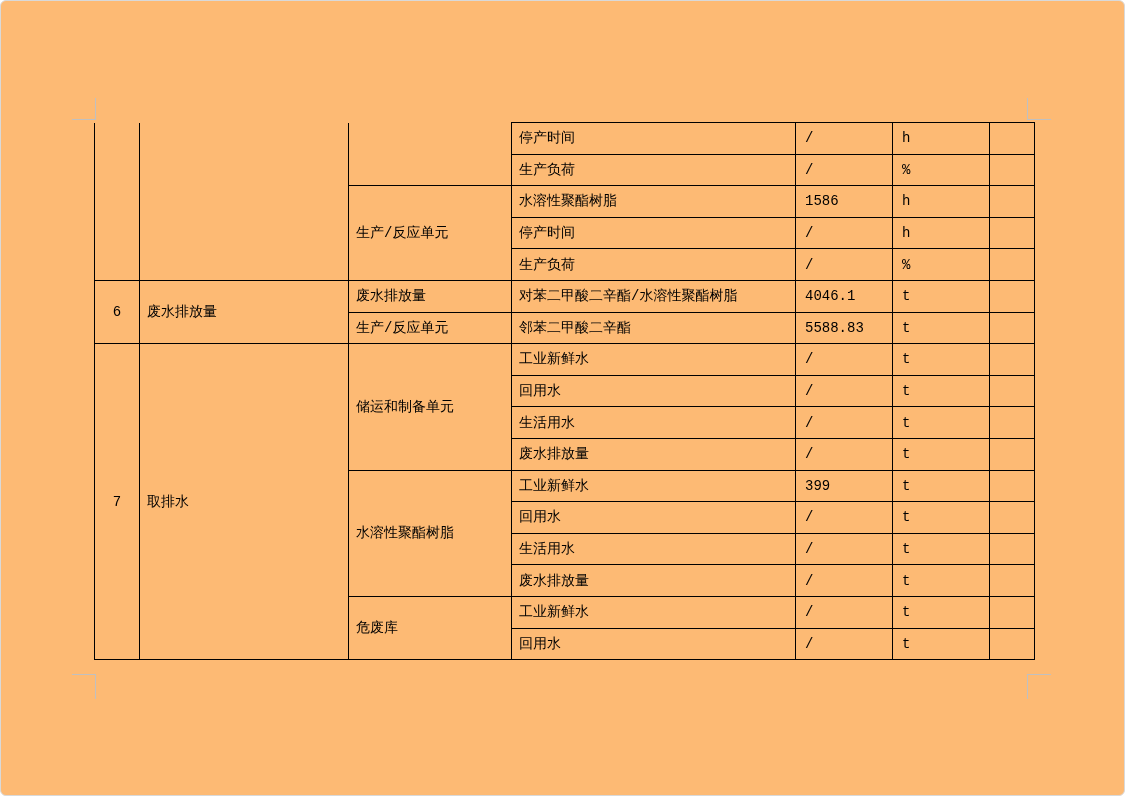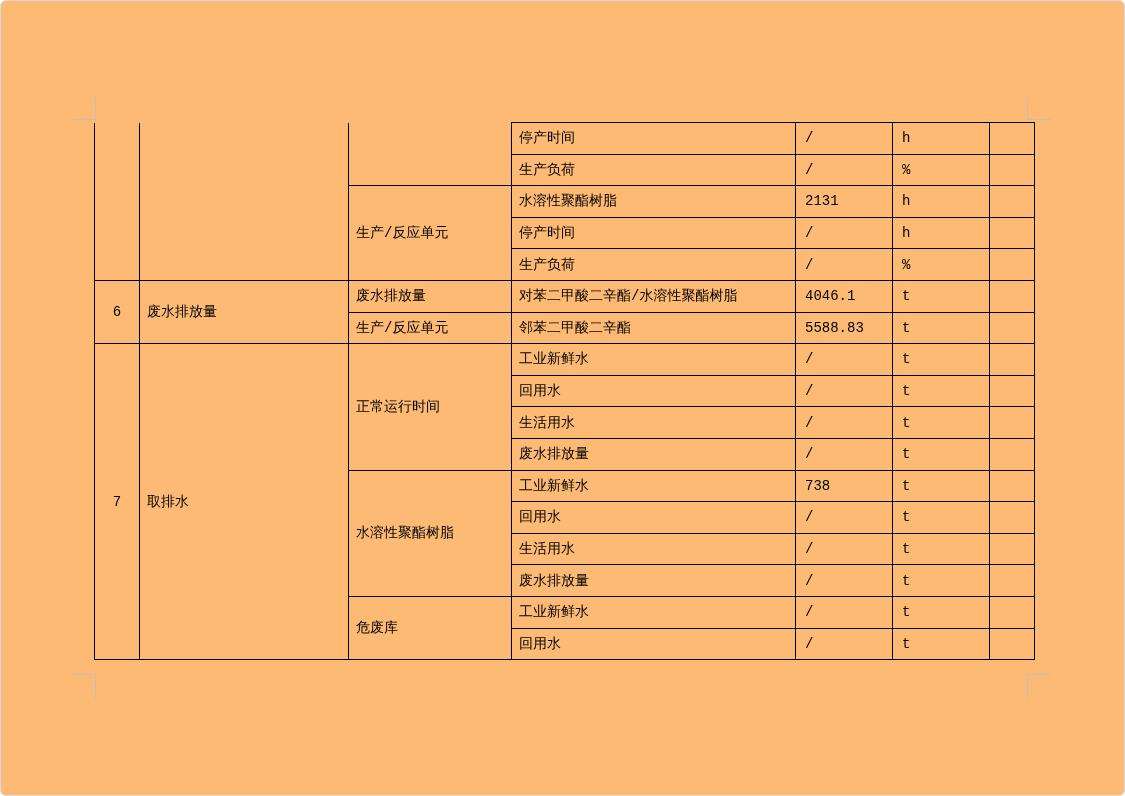--- a/index.html
+++ b/index.html
@@ -85,21 +85,21 @@
       </tr>
       <tr>
         <td>生产负荷</td>
         <td class="val">/</td>
         <td class="mu">%</td>
         <td class="blank"></td>
       </tr>
       <tr>
         <td rowspan="3">生产/反应单元</td>
         <td>水溶性聚酯树脂</td>
-        <td class="val">2131</td>
+        <td class="val">1586</td>
         <td class="mu">h</td>
         <td class="blank"></td>
       </tr>
       <tr>
         <td>停产时间</td>
         <td class="val">/</td>
         <td class="mu">h</td>
         <td class="blank"></td>
       </tr>
       <tr>
@@ -122,21 +122,21 @@
         <td>生产/反应单元</td>
         <td>邻苯二甲酸二辛酯</td>
         <td class="val">5588.83</td>
         <td class="mu">t</td>
         <td class="blank"></td>
       </tr>
 
       <tr>
         <td class="seq" rowspan="10">7</td>
         <td rowspan="10">取排水</td>
-        <td rowspan="4">正常运行时间</td>
+        <td rowspan="4">储运和制备单元</td>
         <td>工业新鲜水</td>
         <td class="val">/</td>
         <td class="mu">t</td>
         <td class="blank"></td>
       </tr>
       <tr>
         <td>回用水</td>
         <td class="val">/</td>
         <td class="mu">t</td>
         <td class="blank"></td>
@@ -149,21 +149,21 @@
       </tr>
       <tr>
         <td>废水排放量</td>
         <td class="val">/</td>
         <td class="mu">t</td>
         <td class="blank"></td>
       </tr>
       <tr>
         <td rowspan="4">水溶性聚酯树脂</td>
         <td>工业新鲜水</td>
-        <td class="val">738</td>
+        <td class="val">399</td>
         <td class="mu">t</td>
         <td class="blank"></td>
       </tr>
       <tr>
         <td>回用水</td>
         <td class="val">/</td>
         <td class="mu">t</td>
         <td class="blank"></td>
       </tr>
       <tr>

